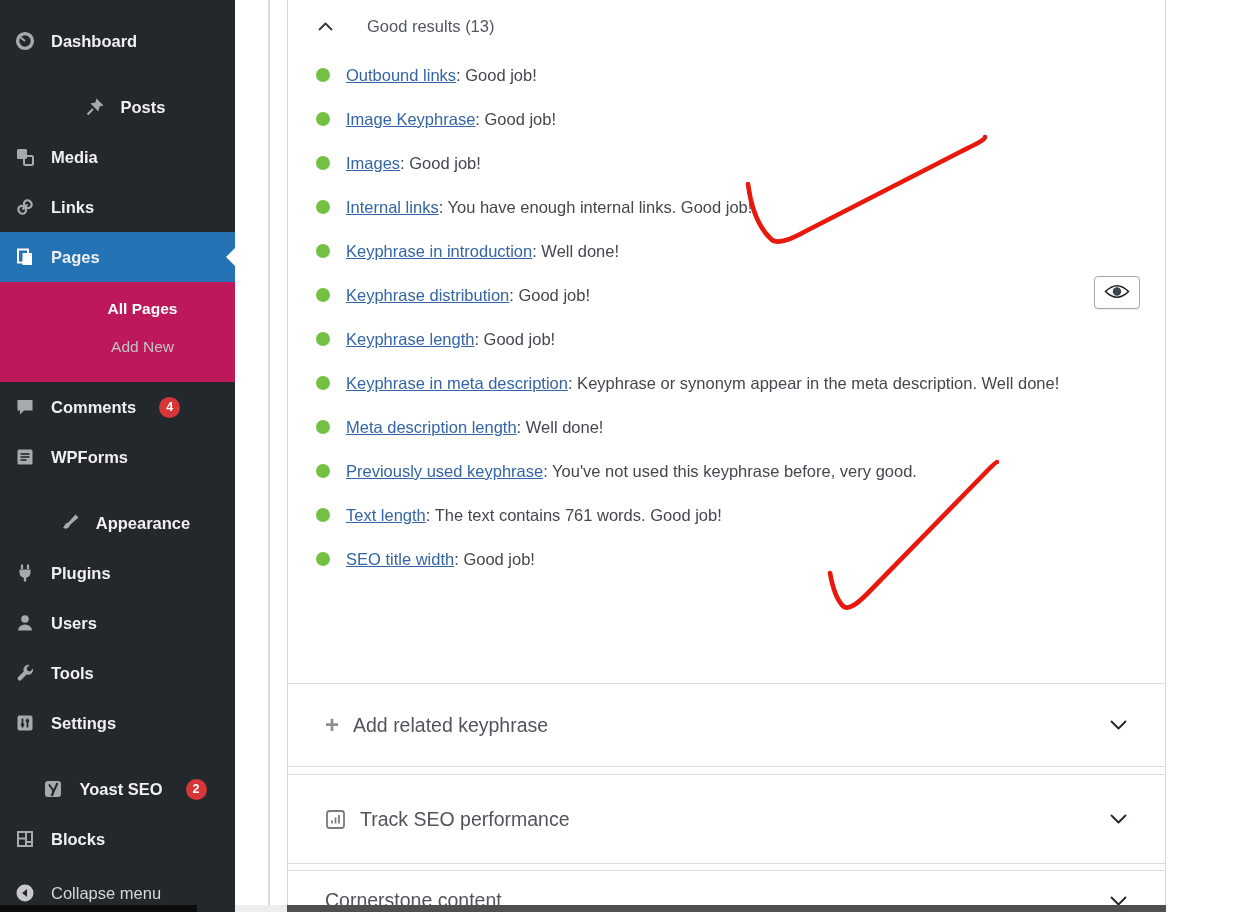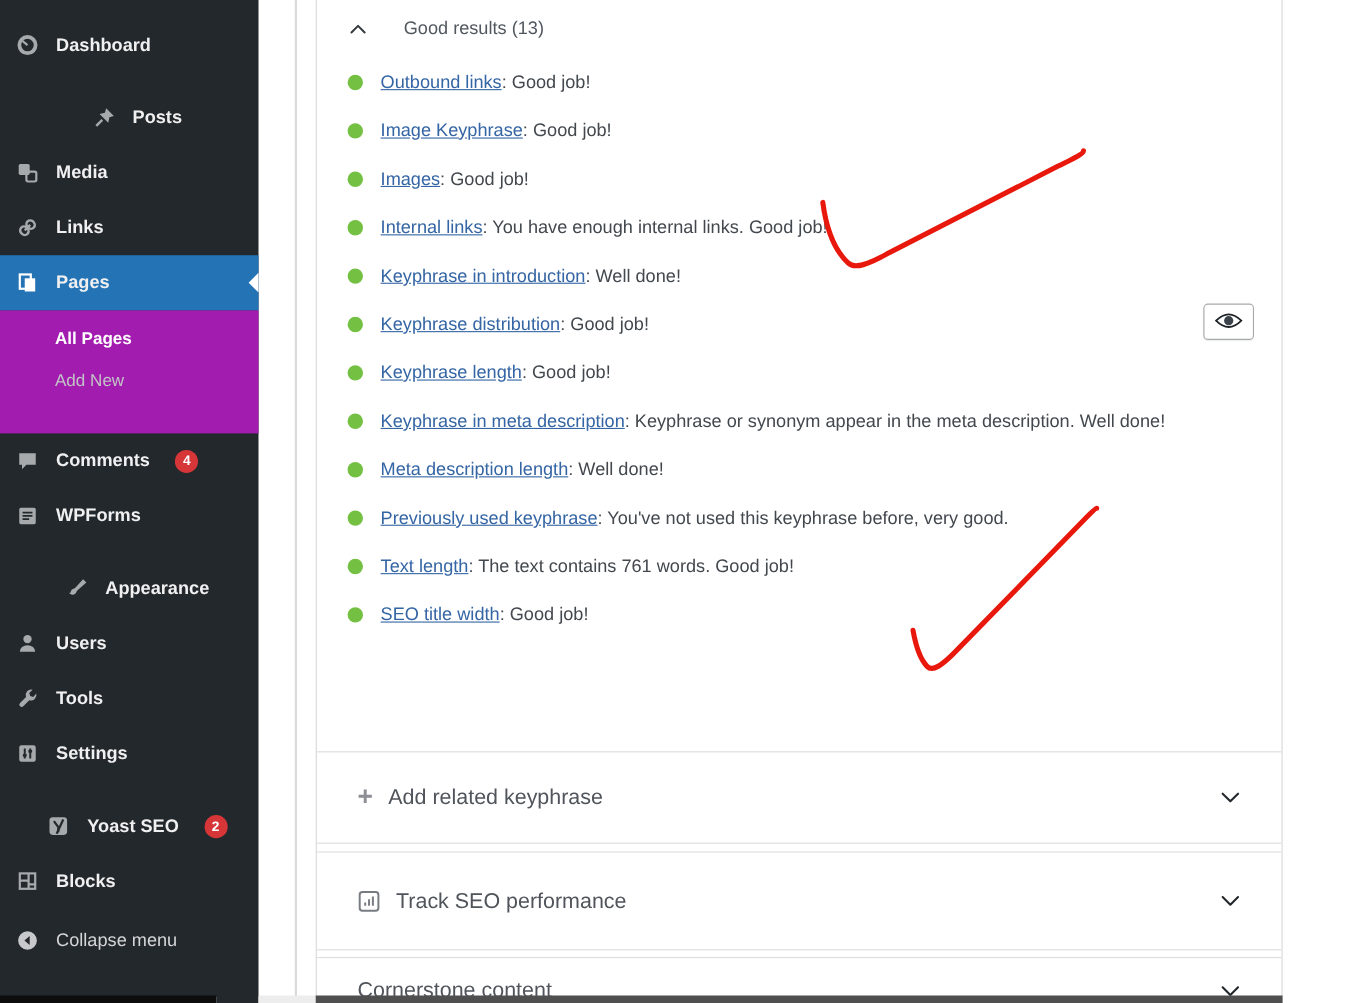--- a/index.html
+++ b/index.html
@@ -14,21 +14,21 @@
   .mi .ic { width:24px; display:flex; justify-content:center; align-items:center; color:#a7aaad; flex:0 0 24px; }
   .mi.gap { margin-top:16px;justify-content:center; }
   .mi.gap-sm { margin-top:4px; }
   .mi.active { background:#2473b5; }
   .mi.active .ic { color:#fff; }
   .mi.active::after { content:""; position:absolute; right:0; top:50%; margin-top:-9px;
     border:9px solid transparent; border-right-color:#fff; }
   .badge { display:inline-flex; align-items:center; justify-content:center;
     min-width:21px; height:21px; border-radius:50%; background:#d63638; color:#fff;
     font-size:12.5px; font-weight:700; margin-left:9px; }
-  .submenu { background:#a21caf; padding:8px 0 28px 0; }
+  .submenu { background:#be185d; padding:8px 0 16px 0;text-align:center; }
   .sub-item { padding:10px 0 10px 50px; font-size:15.5px; color:#c3c4c7; cursor:pointer; }
   .sub-item.current { color:#fff; font-weight:700; }
 
   
   .scroll-line { position:absolute; left:268px; top:0; width:2px; height:906px; background:#d9d9d9; z-index:1; }
   .main-column { position:absolute; left:287px; top:0; width:879px; height:906px;
     background:#fff; border-left:1.5px solid #d5d7da; border-right:1.5px solid #d5d7da; z-index:2; overflow:hidden; }
 
   .good-results { height:684px; border-bottom:1px solid #dcdcde; padding-top:17px; }
   .gr-header { display:flex; align-items:center; gap:32px; padding-left:28px;
@@ -153,20 +153,30 @@
 
   <div class="mi gap">
     <span class="ic">
       <svg width="20" height="20" viewBox="0 0 20 20">
           <path d="M15.5 1.5 L18.5 4.5 L10.5 11.5 C9.5 12.4 9.6 13.5 8.6 14.5 C7.3 15.8 4.6 16.2 3 14.6 C4.5 13.8 4.2 12.2 5.4 11 C6.4 10 7.6 10.2 8.5 9.3 Z" fill="currentColor"></path>
         </svg>
     </span>
     <span class="lbl">Appearance</span>
   </div>
 
+  <div class="mi">
+    <span class="ic">
+      <svg width="20" height="20" viewBox="0 0 20 20">
+          <line x1="7" y1="1.5" x2="7" y2="6" stroke="currentColor" stroke-width="2.2"></line>
+          <line x1="13" y1="1.5" x2="13" y2="6" stroke="currentColor" stroke-width="2.2"></line>
+          <path d="M4.5 6.5 h11 v3 a5.5 5.5 0 0 1-4.3 5.3 V18.5 h-2.4 v-3.7 A5.5 5.5 0 0 1 4.5 9.5 Z" fill="currentColor"></path>
+        </svg>
+    </span>
+    <span class="lbl">Plugins</span>
+  </div>
 
   <div class="mi">
     <span class="ic">
       <svg width="20" height="20" viewBox="0 0 20 20">
           <circle cx="10" cy="6" r="3.8" fill="currentColor"></circle>
           <path d="M3 17.5 a7 6 0 0 1 14 0 Z" fill="currentColor"></path>
         </svg>
     </span>
     <span class="lbl">Users</span>
   </div>

